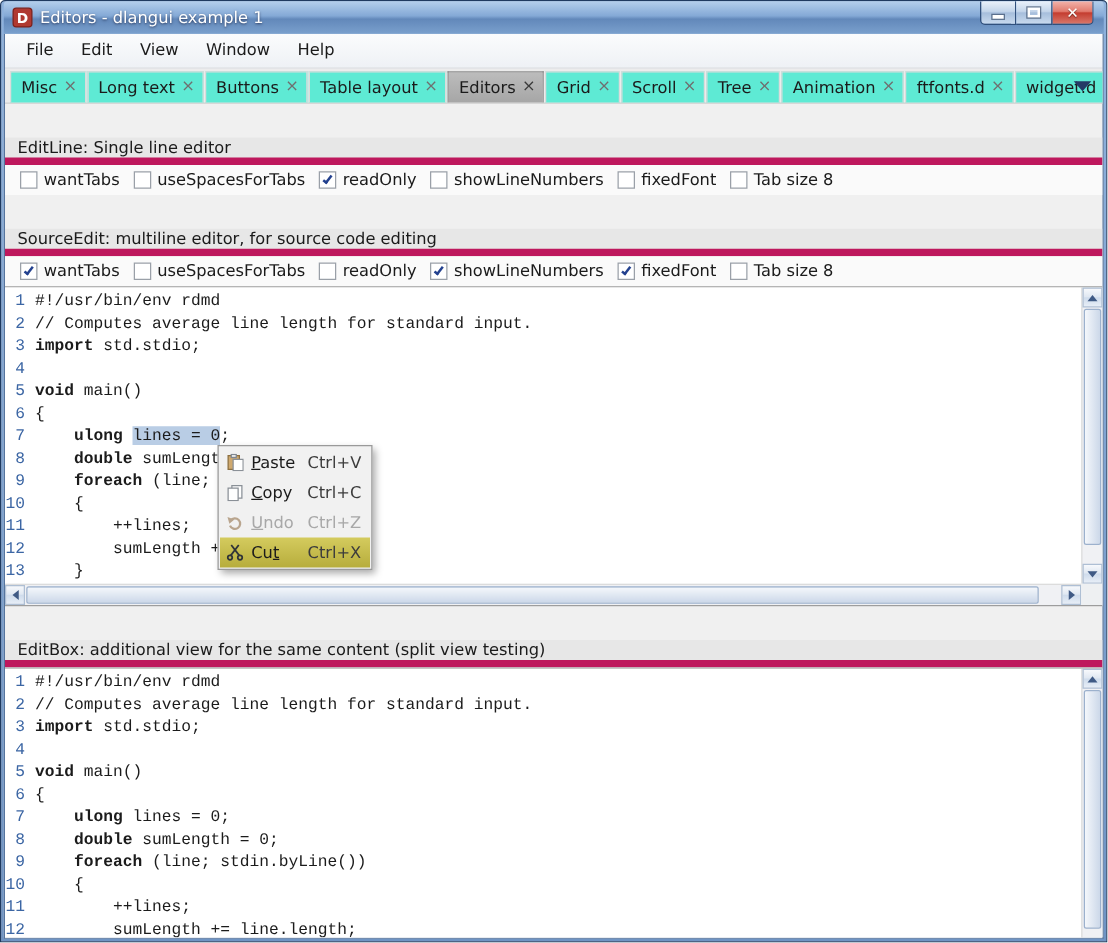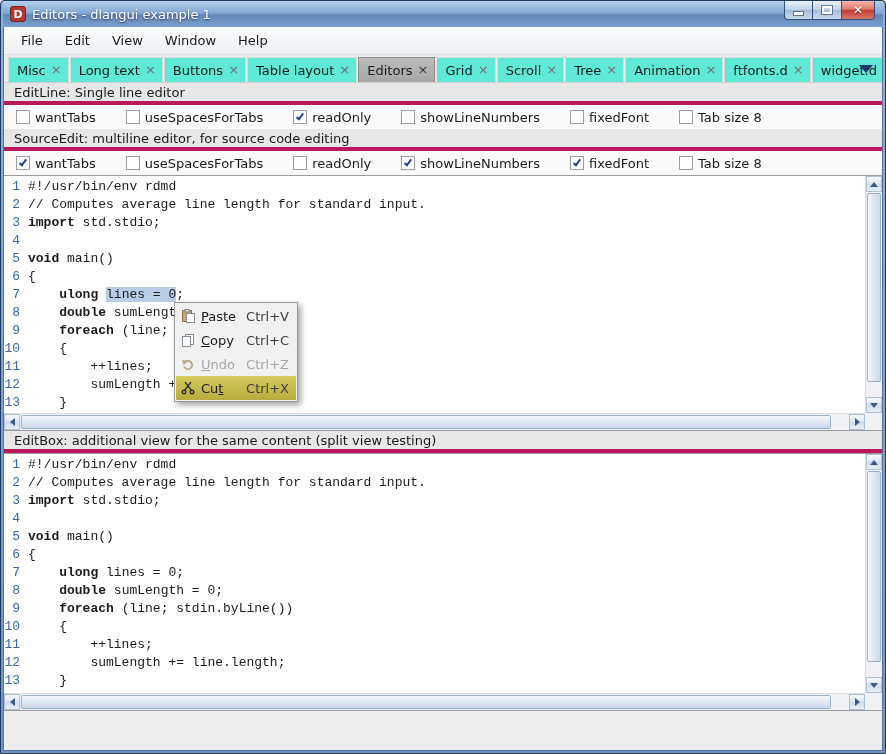--- a/index.html
+++ b/index.html
@@ -38,22 +38,22 @@
   .tabstrip { display:flex; align-items:flex-end; flex:1; min-width:0; height:100%; }
   .tab { height:25px; display:flex; align-items:center; padding:0 6px 0 8px; margin-right:1px; background:#5eead4;
          border:1px solid #dbdbdb; border-bottom:none; white-space:nowrap; }
   .tab.sel { background:linear-gradient(#bcbcbc, var(--tab-selected,#a6a6a6)); border-color:#8d8d8d; }
   .tclose { margin-left:5px; color:#6f6f6f; font-size:13px; line-height:10px; }
   .tab.sel .tclose { color:#3a3a3a; }
   .tab-overflow { margin-left:auto; width:24px; height:100%; display:flex; align-items:center; justify-content:center; flex:none; }
   .tri-down-big { width:0; height:0; border-left:7px solid transparent; border-right:7px solid transparent; border-top:8px solid #243a66; }
 
   
-  .slabel { height:22px; flex:none; background:#e7e7e7; display:flex; align-items:center; padding-left:10px; border-bottom:4px solid #be185d; }
-  .cbrow  { height:24px; flex:none; background:#fafafa; display:flex; align-items:center; padding-left:12px; gap:30px; }
+  .slabel { height:22px; flex:none; background:#e7e7e7; display:flex; align-items:center; padding-left:10px; border-bottom:6px solid #be185d;margin-top:27px; }
+  .cbrow  { height:24px; flex:none; background:#fafafa; display:flex; align-items:center; padding-left:12px; gap:11px; }
   .cb { display:flex; align-items:center; gap:5px; cursor:default; }
   .cbbox { width:14px; height:14px; background:#fff; border:1px solid #9aa0a8; position:relative; flex:none; }
   .kmark { position:absolute; left:4px; top:1px; width:4px; height:8px;
            border-right:2px solid var(--checkbox-check,#23418f); border-bottom:2px solid var(--checkbox-check,#23418f); transform:rotate(38deg); }
   .editline { height:26px; flex:none; background:#eaeaea; display:flex; align-items:center; padding-left:10px; border-bottom:1px solid #d6d6d6; }
 
   
   .editor { position:relative; flex:none; border-top:1px solid #9d9d9d; border-bottom:1px solid #9d9d9d; background:#fff; }
   #editor1 { height:256px; }
   #editor2 { height:258px; }

